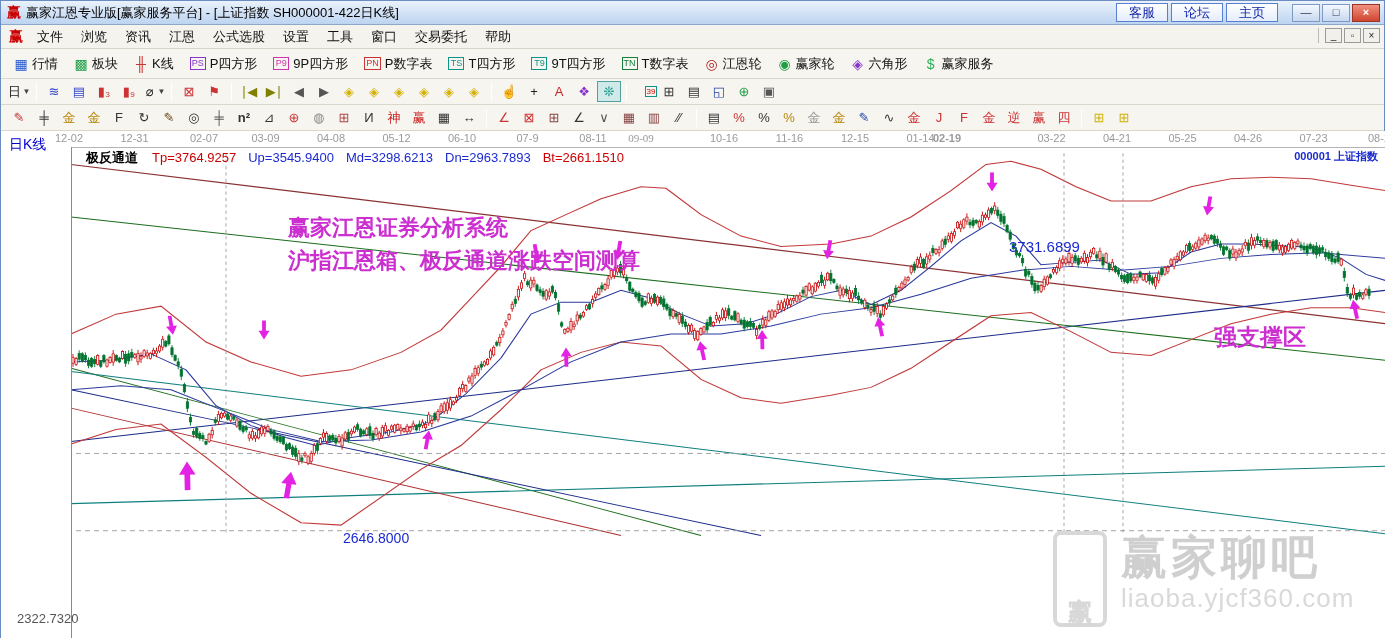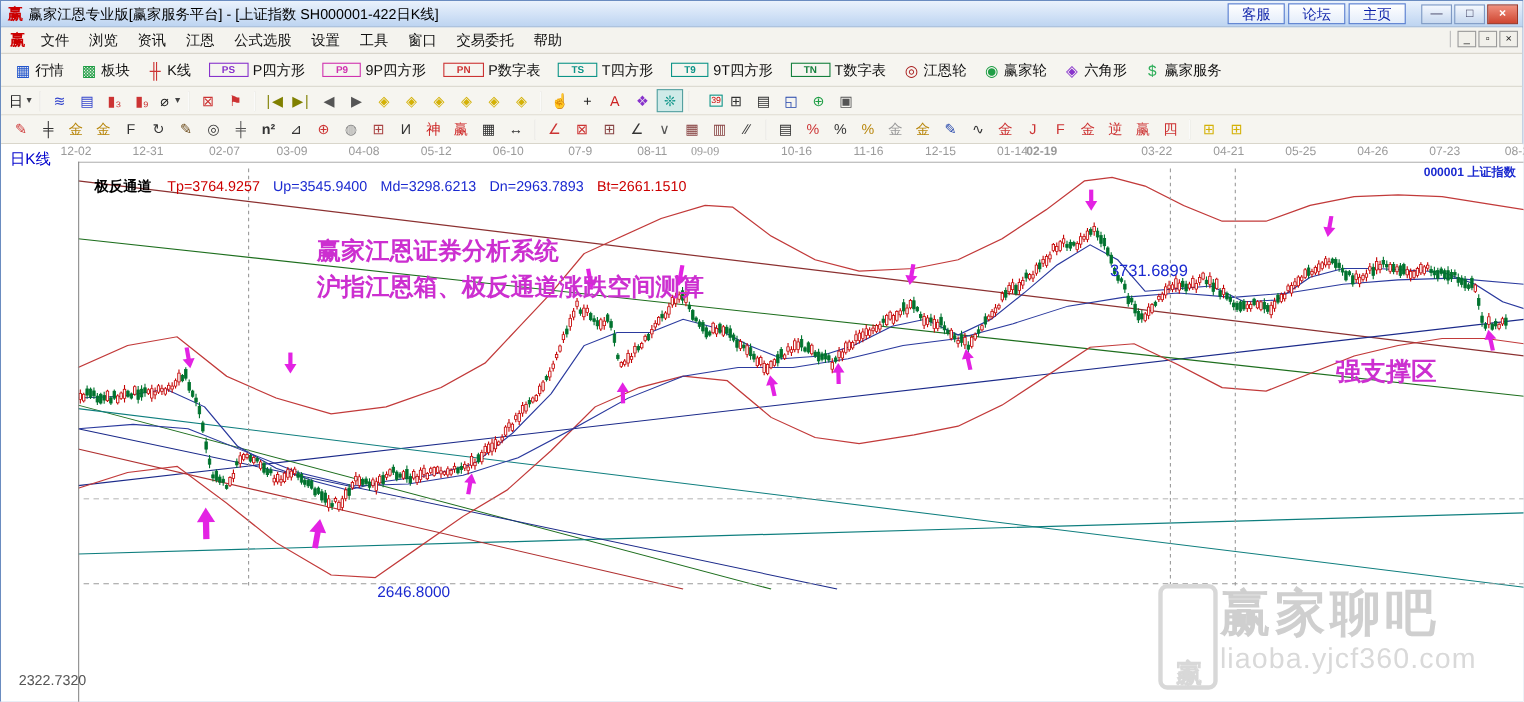--- a/index.html
+++ b/index.html
@@ -25,47 +25,47 @@
   .mdi-btns { position:absolute; right:4px; top:3px; display:flex; gap:2px; align-items:center; border-left:1px solid #bbb; padding-left:6px; }
   .mdi-btn { width:17px; height:15px; border:1px solid #9a9a9a; background:#f1f0ea; font-size:10px; line-height:13px; text-align:center; color:#222; }
 
   
   .tb { display:flex; align-items:center; background:#f6f5f0; border-bottom:1px solid #d9d6cb; padding:0 6px; }
   .tb1 { height:30px; gap:2px; }
   .tb2 { height:26px; gap:1px; }
   .tb3 { height:26px; gap:1px; }
   .tb-item { display:flex; align-items:center; gap:4px; padding:2px 6px; font-size:13px; color:#111; border:1px solid transparent; }
   .gi { font-size:14px; line-height:14px; display:inline-block; min-width:14px; text-align:center; }
-  .gi.boxed { font-size:9px; font-weight:bold; border:1px solid currentColor; padding:0 11px; line-height:11px; min-width:16px; }
+  .gi.boxed { font-size:9px; font-weight:normal; border:1px solid currentColor; padding:0 1px; line-height:11px; min-width:16px; }
   .tsep { width:1px; height:18px; background:#c9c6ba; border-right:1px solid #fff; margin:0 4px; }
   .ibtn { width:24px; height:21px; display:flex; align-items:center; justify-content:center; border:1px solid transparent; }
   .ibtn.active { background:#cfeae8; border:1px solid #54a0a0; }
   .ibtn .gi { font-size:13px; }
   .ibtn .sub { font-size:8px; color:#c00; border:1px solid #0d9488; padding:0 1px; line-height:9px; }
   .drop { font-size:8px; color:#444; margin-left:1px; }
 
   
   .chart { position:absolute; left:0; top:130px; width:1385px; height:508px; background:#fff; }
   .chart svg { position:absolute; left:0; top:0; }
   .dates { position:absolute; left:0; top:1px; width:1385px; height:14px; }
   .dates span { position:absolute; transform:translateX(-50%); font-size:11px; color:#9a9a9a; white-space:nowrap; }
   .axis-top { position:absolute; left:70px; right:0; top:16px; border-top:1px solid #b4b4b4; }
   .axis-left { position:absolute; left:70px; top:16px; bottom:0; border-left:1px solid #8a8a8a; }
   .lbl { position:absolute; white-space:nowrap; }
   .period { left:8px; top:5px; color:#0000cc; font-size:14px; }
-  .chan-row { left:85px; top:18px; font-size:13px;margin-top:12px; }
+  .chan-row { left:85px; top:18px; font-size:13px; }
   .chan-name { color:#000; font-weight:bold; margin-right:14px; }
   .chan-val { margin-right:12px; }
   .sym { right:8px; top:18px; color:#1b2ad0; font-size:11px; font-weight:bold; }
   .headline { left:287px; top:80px; color:#cc2fd0; font-size:22px; font-weight:bold; line-height:33px; }
   .peak { left:1008px; top:107px; color:#1b2ad0; font-size:15px; }
   .low { left:342px; top:399px; color:#1b2ad0; font-size:14px; }
   .support { left:1213px; top:191px; color:#cc2fd0; font-size:23px; font-weight:bold; }
   .corner { left:16px; top:480px; color:#555; font-size:13px; }
-  .wm { position:absolute; left:1052px; top:400px; display:flex; gap:2px; align-items:flex-start; color:#cfcfcf; }
+  .wm { position:absolute; left:1052px; top:400px; display:flex; gap:14px; align-items:flex-start; color:#cfcfcf; }
   .wm-seal { width:54px; height:96px; border:4px solid #d8d8d8; border-radius:8px; display:flex; align-items:center; justify-content:center;
              writing-mode:vertical-rl; font-size:24px; font-weight:bold; color:#d8d8d8; }
   .wm-brand { font-size:46px; font-weight:bold; letter-spacing:4px; line-height:52px; }
   .wm-url { font-size:26px; color:#d9d9d9; letter-spacing:1px; }
 </style>
 </head>
 <body>
 
 <div class="window">
 

